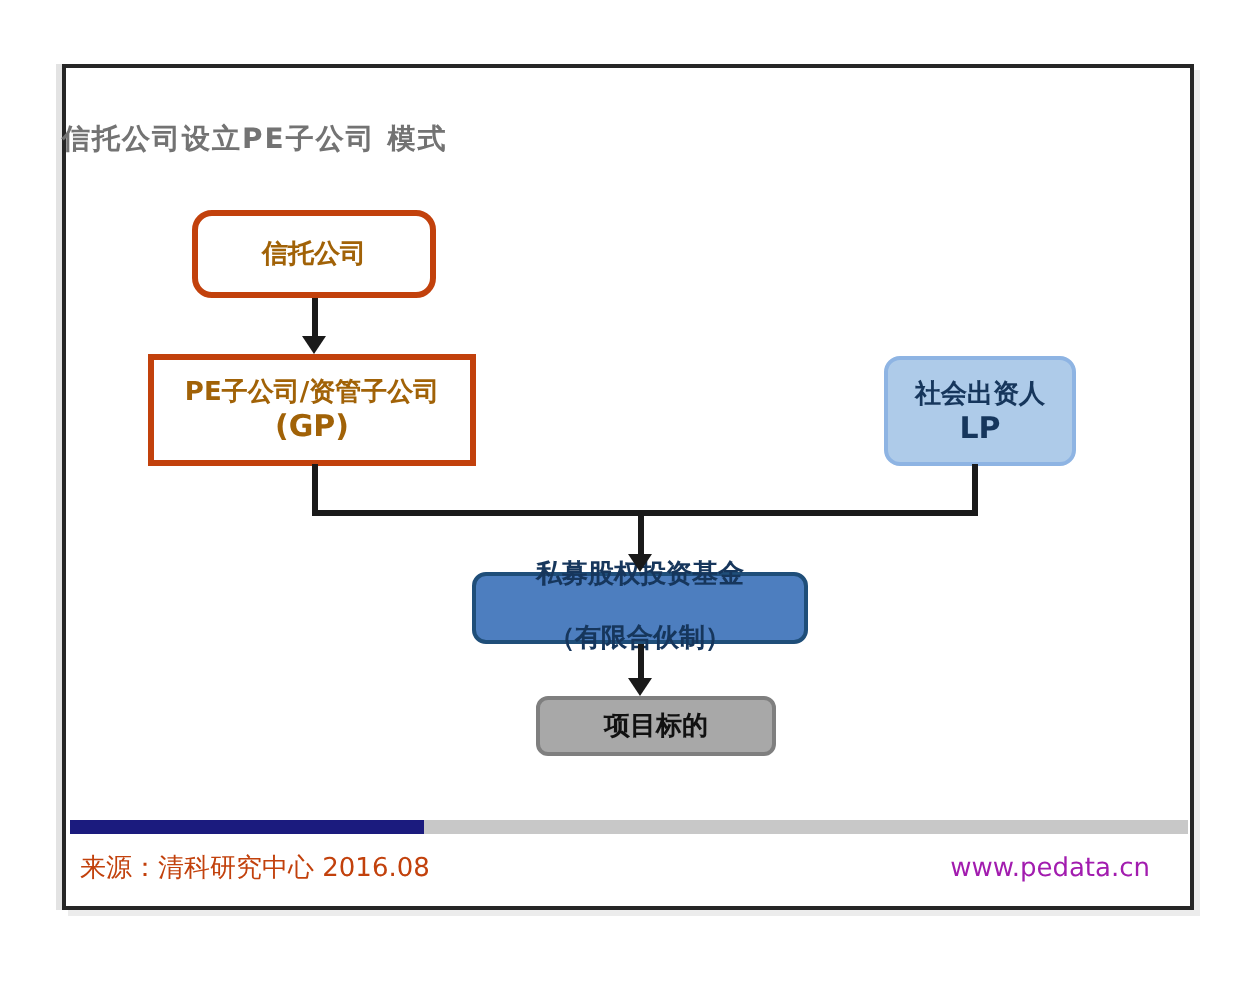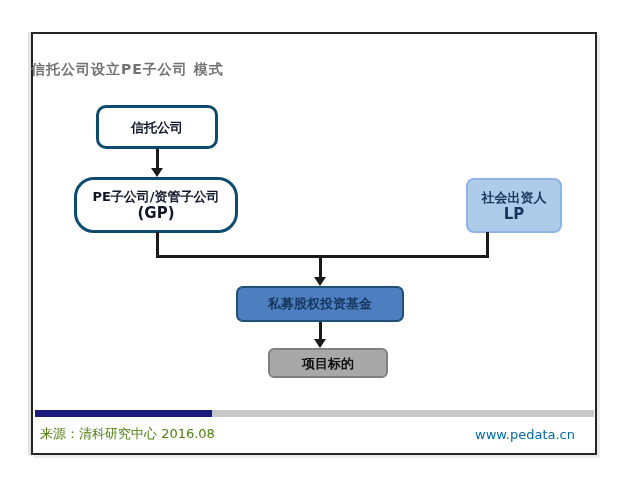--- a/index.html
+++ b/index.html
@@ -39,27 +39,27 @@
     flex-direction: column;
     align-items: center;
     justify-content: center;
     text-align: center;
     font-weight: bold;
     font-size: 13px;
     line-height: 17px;
   }
   .node-white {
     background: #ffffff;
-    border: 3px solid #0c4a6e;
-    color: #0f172a;
+    border: 3px solid #c2410c;
+    color: #a16207;
   }
   .node-trust  { left: 96px;  top: 105px; width: 122px; height: 44px; border-radius: 10px; }
-  .node-pesub  { left: 74px;  top: 177px; width: 164px; height: 56px; border-radius: 20px; }
+  .node-pesub  { left: 74px;  top: 177px; width: 164px; height: 56px; border-radius: 0; }
   .node-lp {
-    left: 466px; top: 178px; width: 96px; height: 55px;
+    left: 442px; top: 178px; width: 96px; height: 55px;
     background: var(--lp-fill, #aecbe9);
     border: 2px solid var(--lp-border, #8eb4e3);
     border-radius: 8px;
     color: var(--node-text-dark, #16365c);
   }
   .node-fund {
     left: 236px; top: 286px; width: 168px; height: 36px;
     background: var(--fund-fill, #4d7ebf);
     border: 2px solid var(--fund-border, #1f4e79);
     border-radius: 7px;
@@ -93,27 +93,27 @@
   }
   .bar-gray {
     position: absolute;
     left: 212px; top: 410px; width: 382px; height: 7px;
     background: var(--bar-gray, #c8c8c8);
   }
   .source-text {
     position: absolute;
     left: 40px; top: 425px;
     font-size: 13px;
-    color: #4d7c0f;
+    color: #c2410c;
   }
   .website-text {
     position: absolute;
     right: 45px; top: 427px;
     font-size: 13px;
-    color: #0369a1;
+    color: #a21caf;
   }
 </style>
 </head>
 <body>
 
 <div class="canvas">
 
   <div class="frame"></div>
 
   <div class="title">信托公司设立PE子公司 模式</div>
@@ -127,20 +127,21 @@
     <span class="sublabel">(GP)</span>
   </div>
 
   <div class="node node-lp">
     <span>社会出资人</span>
     <span class="sublabel">LP</span>
   </div>
 
   <div class="node node-fund">
     <span>私募股权投资基金</span>
+    <span>（有限合伙制）</span>
   </div>
 
   <div class="node node-target">
     <span>项目标的</span>
   </div>
 
   <div class="line" style="left:156px; top:149px; width:3px; height:21px;"></div>
   <div class="arrowhead" style="left:151px; top:168px;"></div>
 
   <div class="line" style="left:156px; top:232px; width:3px; height:26px;"></div>

